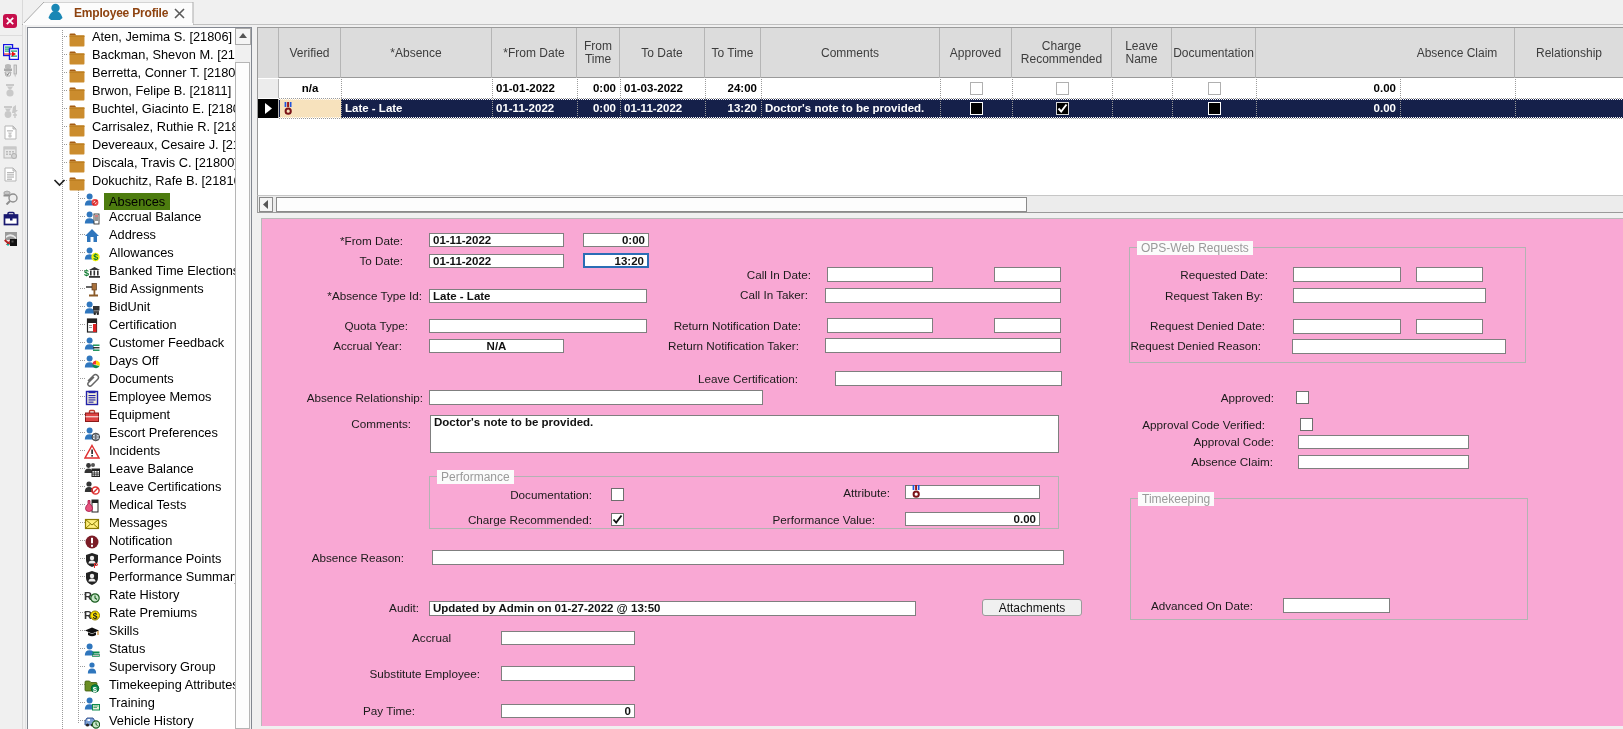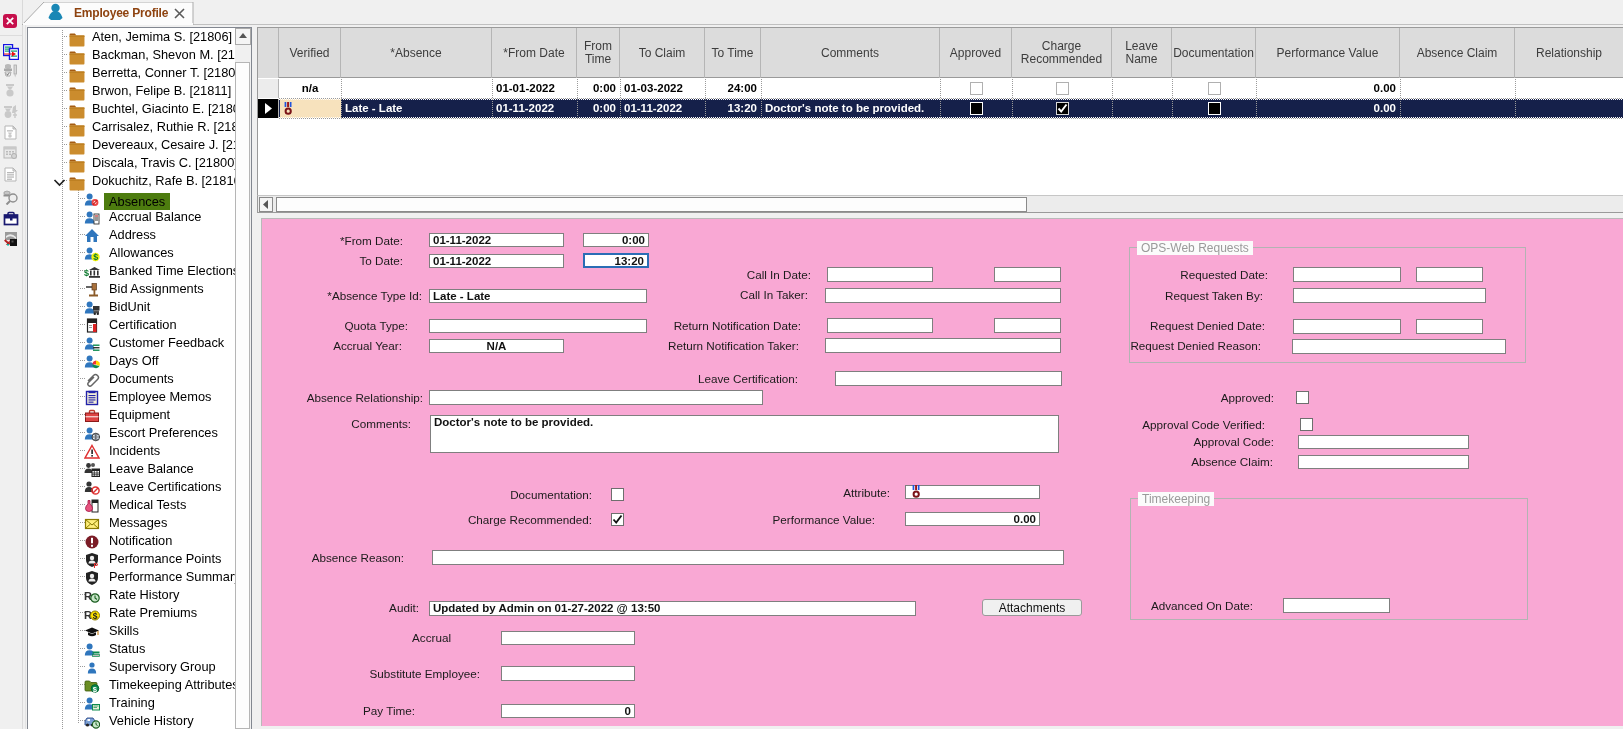--- a/index.html
+++ b/index.html
@@ -510,28 +510,27 @@
         <path d="M3 9 L7 4 L11 9 Z" fill="#555"></path>
       </svg></div>
 <div class="abs" style="left:0;top:34px;width:15px;height:667px;background:#fdfdfd;border:1px solid #b5b5b5"></div>
 </div>
 <div class="abs" style="left:257px;top:27px;width:1366px;height:169px;background:#fff;border:1px solid #9a9a9a;border-right:none;overflow:hidden">
 <div class="abs" style="left:0;top:0;width:1366px;height:50px;background:#dcdcdc;border-bottom:1px solid #9a9a9a"></div>
 <div class="hcell" style="left:21px;top:0;width:62px;height:50px">Verified</div>
 <div class="hcell" style="left:83px;top:0;width:151px;height:50px">*Absence</div>
 <div class="hcell" style="left:234px;top:0;width:85px;height:50px">*From Date</div>
 <div class="hcell" style="left:319px;top:0;width:43px;height:50px">From<br>Time</div>
-<div class="hcell" style="left:362px;top:0;width:85px;height:50px">To Claim</div>
+<div class="hcell" style="left:362px;top:0;width:85px;height:50px">To Date</div>
 <div class="hcell" style="left:447px;top:0;width:56px;height:50px">To Time</div>
 <div class="hcell" style="left:503px;top:0;width:179px;height:50px">Comments</div>
 <div class="hcell" style="left:682px;top:0;width:72px;height:50px">Approved</div>
 <div class="hcell" style="left:754px;top:0;width:100px;height:50px">Charge<br>Recommended</div>
 <div class="hcell" style="left:854px;top:0;width:60px;height:50px">Leave<br>Name</div>
 <div class="hcell" style="left:914px;top:0;width:84px;height:50px">Documentation</div>
-<div class="hcell" style="left:998px;top:0;width:144px;height:50px">Performance Value</div>
 <div class="hcell" style="left:1257px;top:0;width:109px;height:50px">Relationship</div>
 <div class="hcell" style="left:1142px;top:0;width:115px;height:50px">Absence Claim</div>
 <div class="abs" style="left:0;top:0;width:21px;height:50px;background:#dcdcdc;border-right:1px solid #b5b5b5"></div>
 <div class="abs" style="left:21px;top:51px;width:1345px;height:19px;background:#fff"></div>
 <div class="abs" style="left:0;top:51px;width:21px;height:19px;background:#ececec;border-right:1px solid #b5b5b5"></div>
 <div class="gcell" style="left:21px;top:51px;width:62px;height:19px;text-align:center;padding:0 4px;color:#000">n/a</div>
 <div class="gcell" style="left:83px;top:51px;width:151px;height:19px;text-align:left;padding:16px 4px;color:#000">JuryDuty - Jury Duty</div>
 <div class="gcell" style="left:234px;top:51px;width:85px;height:19px;text-align:left;padding:0 4px;color:#000">01-01-2022</div>
 <div class="gcell" style="left:319px;top:51px;width:43px;height:19px;text-align:right;padding:0 4px;color:#000">0:00</div>
 <div class="gcell" style="left:362px;top:51px;width:85px;height:19px;text-align:left;padding:0 4px;color:#000">01-03-2022</div>
@@ -609,20 +608,23 @@
 <div class="inp" style="left:732px;top:48px;width:67px;height:15px;"></div>
 <div class="lbl" style="left:286px;top:69px;width:260px">Call In Taker:</div>
 <div class="inp" style="left:563px;top:68.5px;width:236px;height:15px;"></div>
 <div class="lbl" style="left:279px;top:99.5px;width:260px">Return Notification Date:</div>
 <div class="inp" style="left:565px;top:99px;width:106px;height:15px;"></div>
 <div class="inp" style="left:732px;top:99px;width:67px;height:15px;"></div>
 <div class="lbl" style="left:277px;top:119.5px;width:260px">Return Notification Taker:</div>
 <div class="inp" style="left:563px;top:118.5px;width:236px;height:15px;"></div>
 <div class="lbl" style="left:276px;top:152.5px;width:260px">Leave Certification:</div>
 <div class="inp" style="left:573px;top:152px;width:227px;height:15px;"></div>
+<div class="grp" style="left:167px;top:257px;width:630px;height:53px">
+      <span class="grplbl">Performance</span>
+    </div>
 <div class="lbl" style="left:70px;top:268.5px;width:260px">Documentation:</div>
 <div class="cb" style="left:349px;top:269px"></div>
 <div class="lbl" style="left:70px;top:293.5px;width:260px">Charge Recommended:</div>
 <div class="cb" style="left:349px;top:294px"><svg width="11" height="11" viewBox="0 0 11 11">
         <path d="M1.5 5.5 L4.2 8.5 L9.5 1.5" stroke="#111" stroke-width="1.8" fill="none"></path>
       </svg></div>
 <div class="lbl" style="left:368px;top:266.5px;width:260px">Attribute:</div>
 <div class="inp" style="left:643px;top:266px;width:135px;height:14px;"></div>
 <div class="abs" style="left:650px;top:266px"><svg width="9" height="13" viewBox="0 0 9 13">
         <rect x="0.6" y="0" width="1.7" height="5" fill="#2255dd"></rect>

